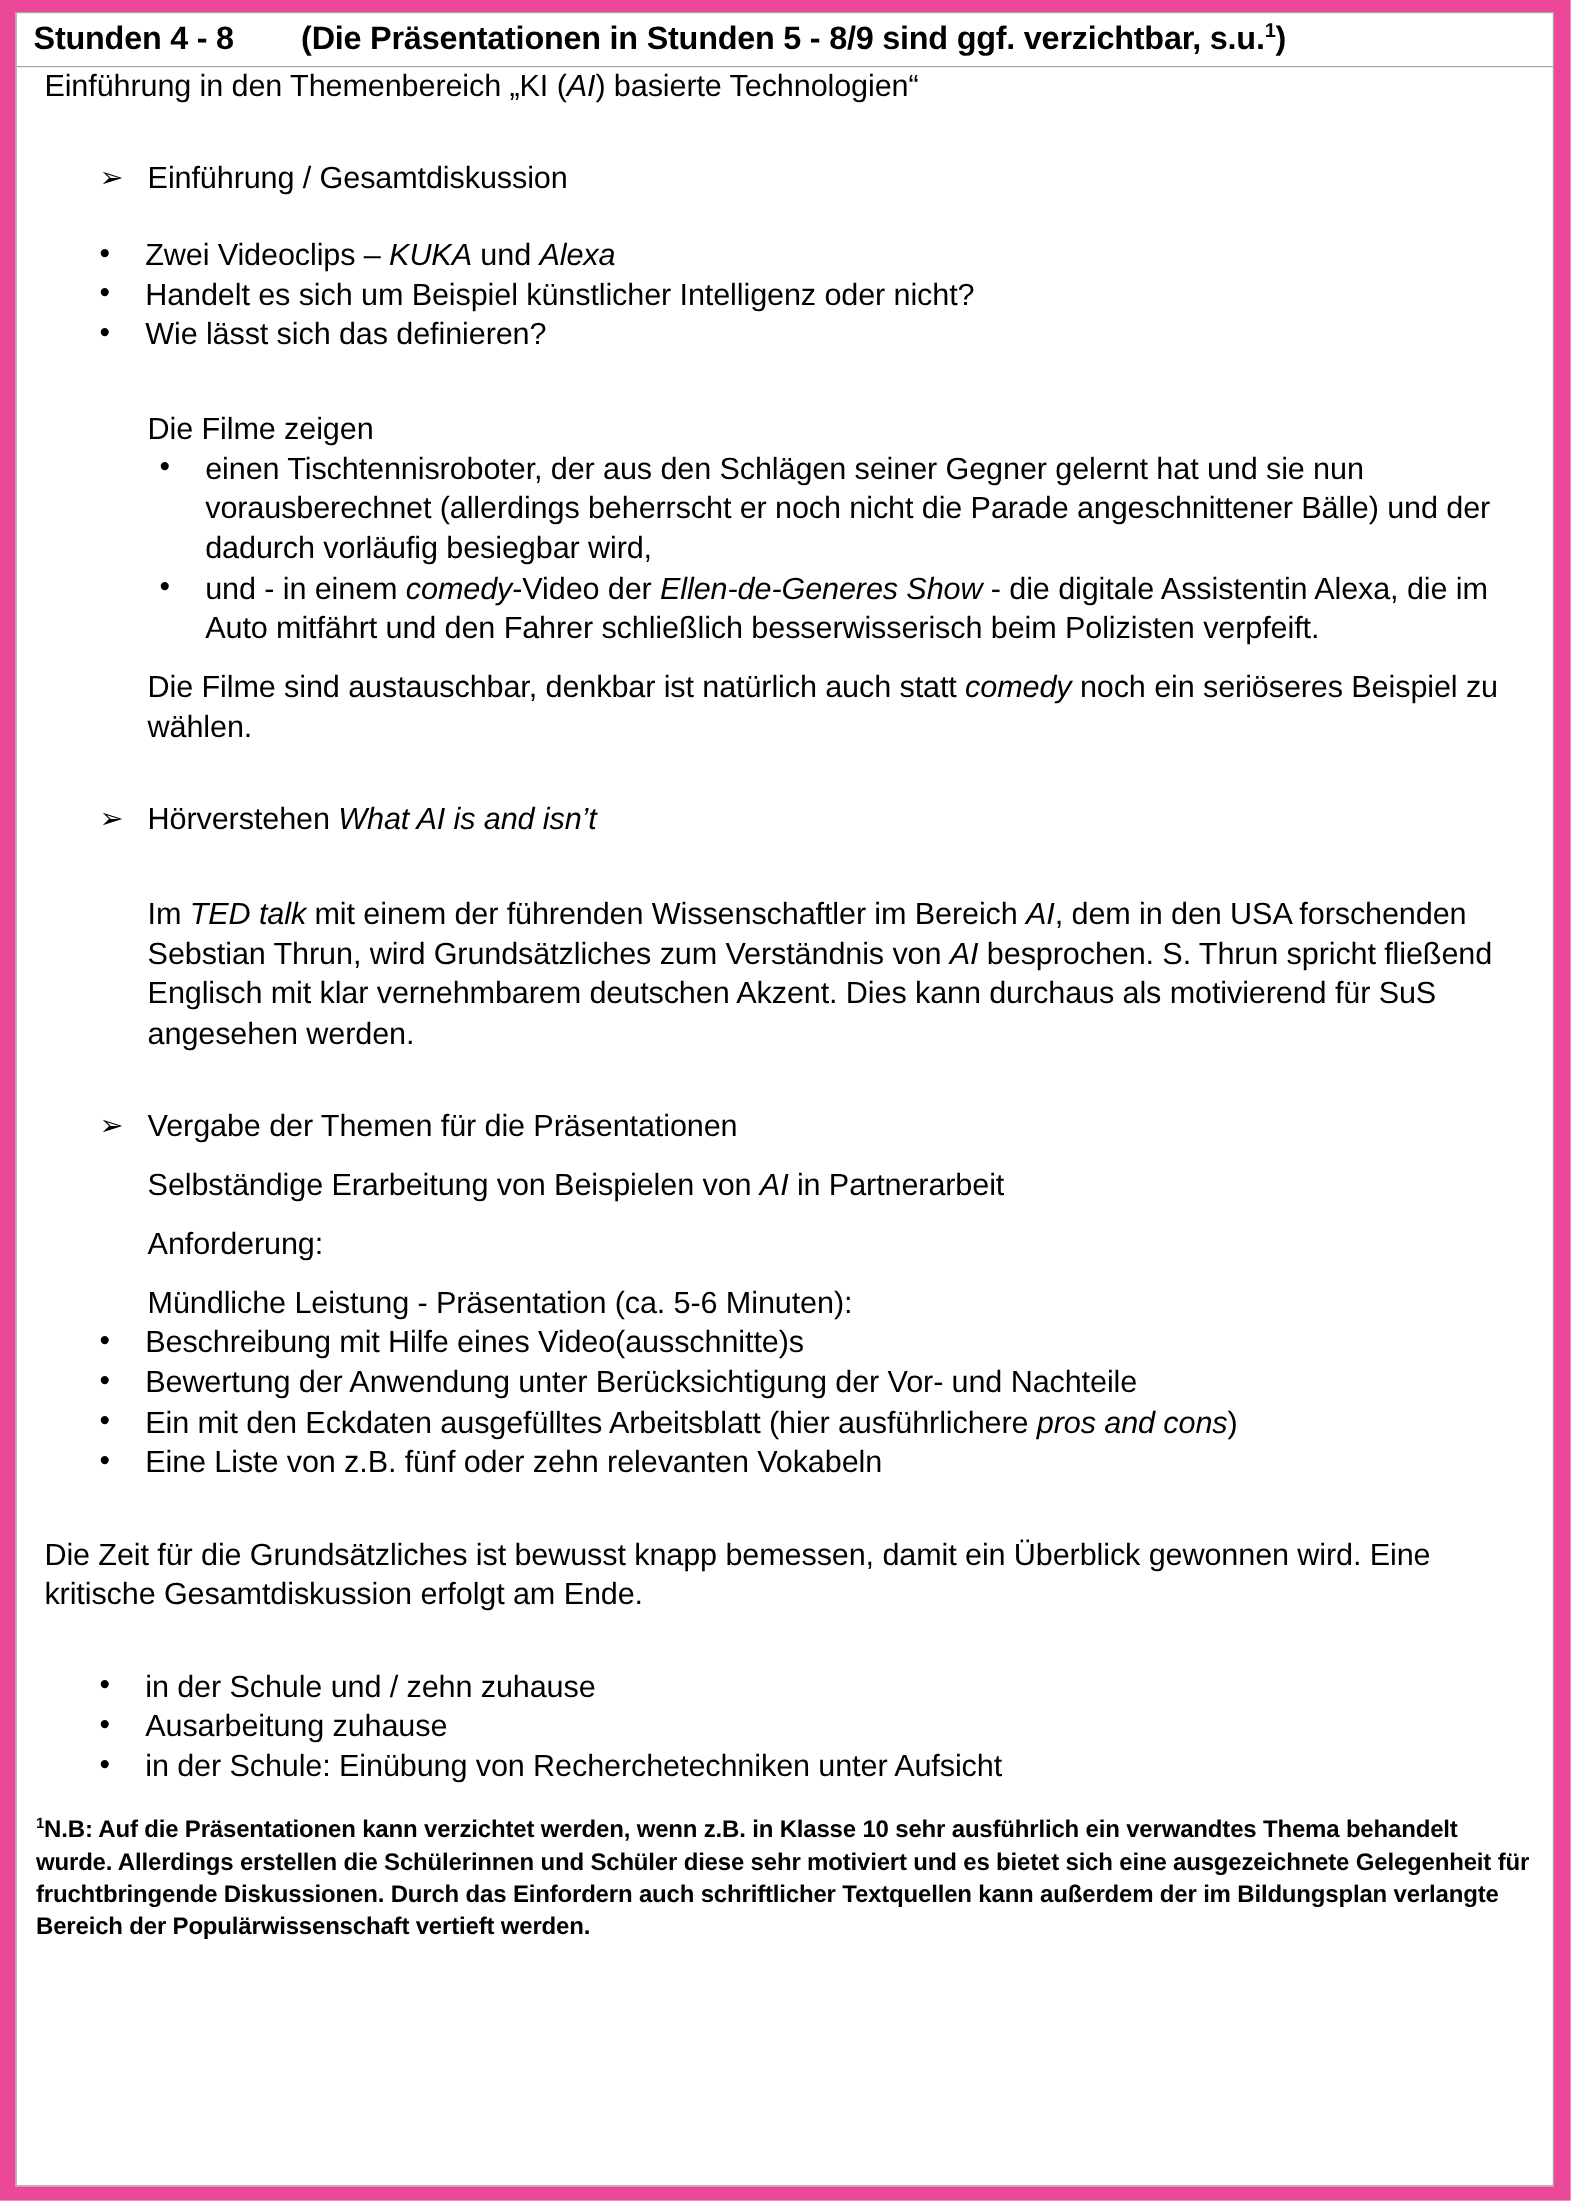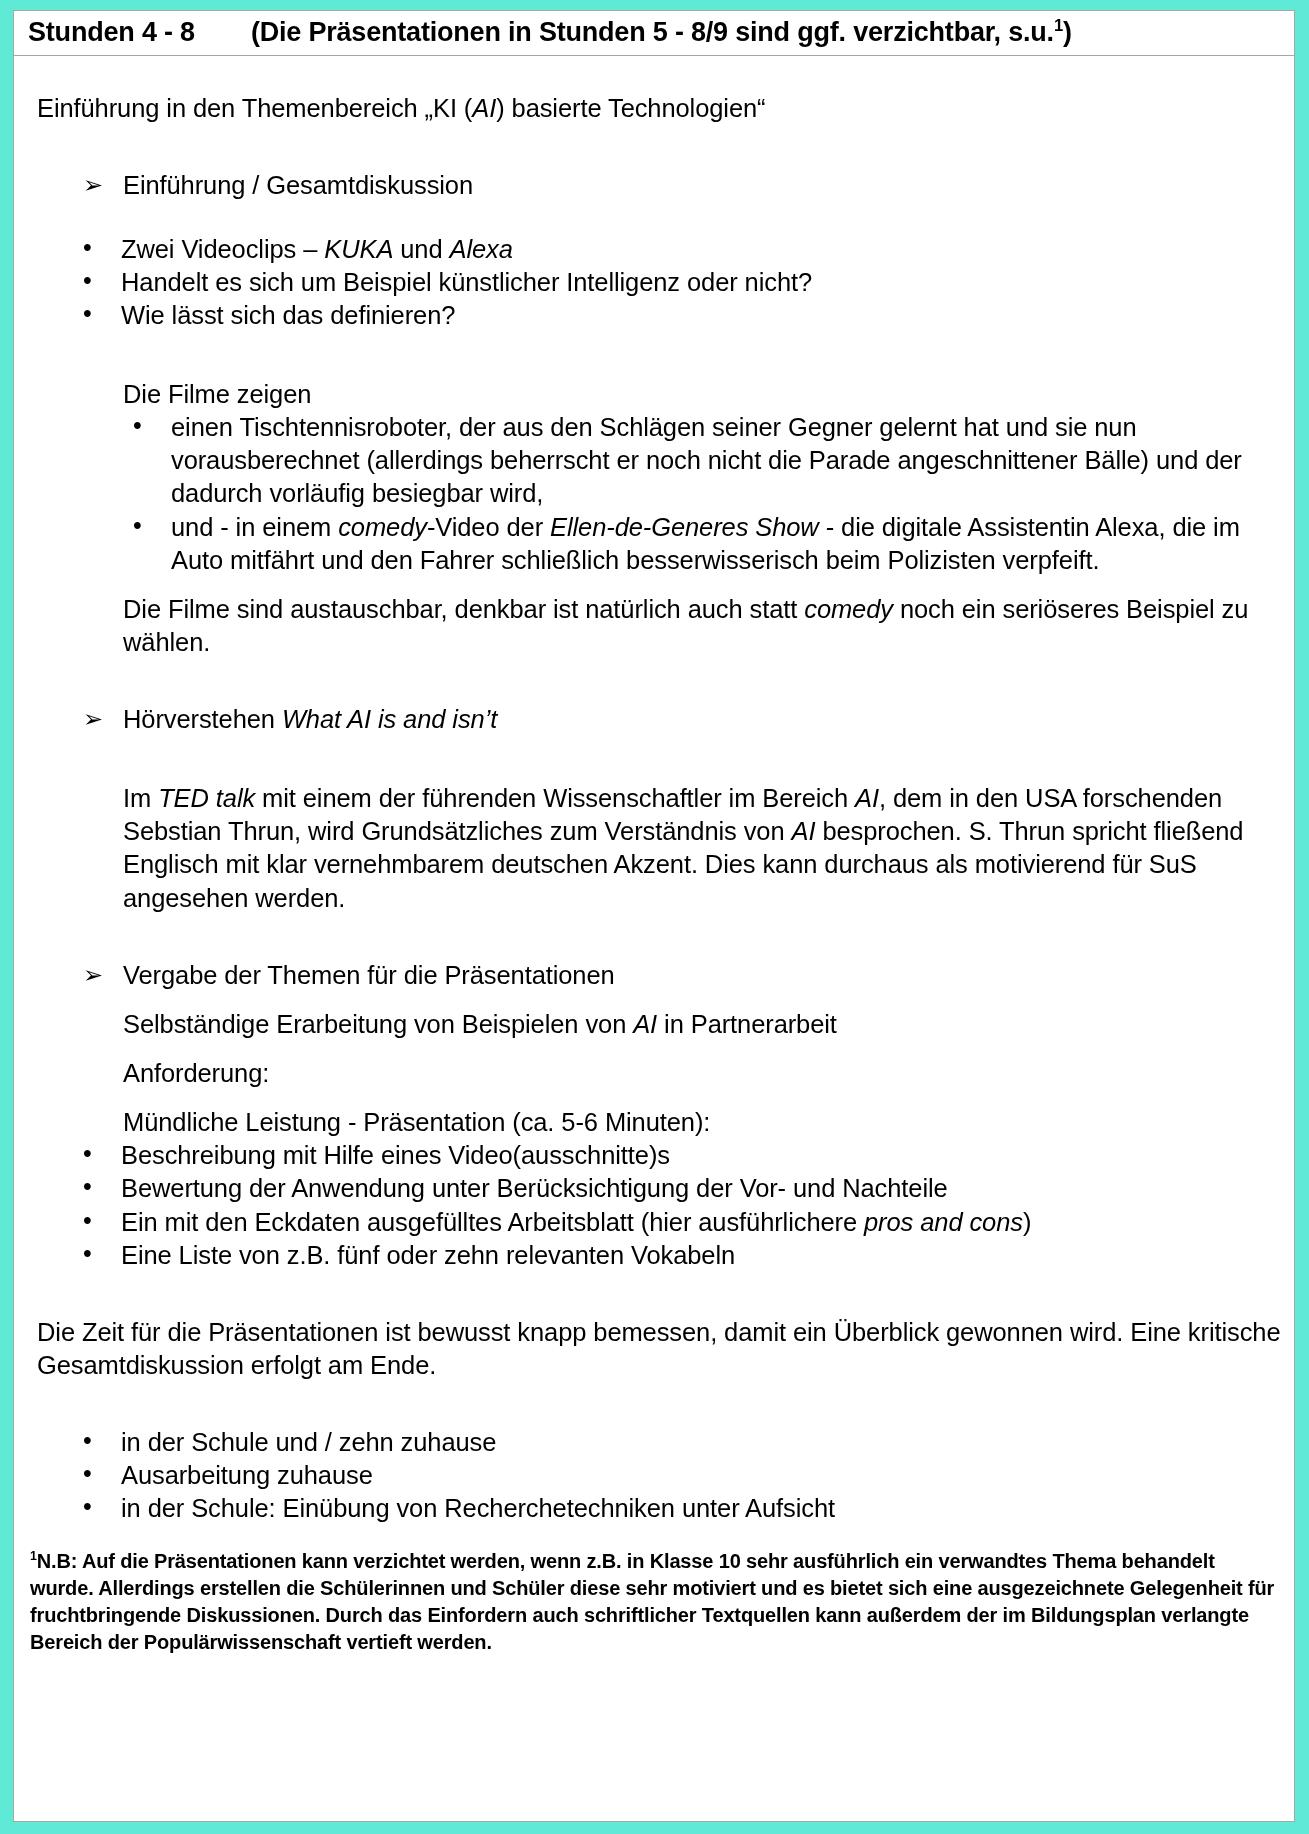--- a/index.html
+++ b/index.html
@@ -9,21 +9,21 @@
   }
   body {
     font-family: "Liberation Sans", sans-serif;
     color: #000000;
   }
   #page {
     position: relative;
     width: 1309px;
     height: 1834px;
     box-sizing: border-box;
-    background: #5eead4;
+    background: #ec4899;
     overflow: hidden;
   }
   
   .frame {
     position: absolute;
     left: 13px;
     top: 10px;
     width: 1282px;
     height: 1812px;
     box-sizing: border-box;
@@ -57,21 +57,20 @@
   
   .para {
     font-size: 25.5px;
     line-height: 1.30;
     letter-spacing: -0.1px;
   }
   .spacer-md { height: 30px; }
   .spacer-lg { height: 44px; }
 
   .intro {
-    margin-top: 36px;
     margin-left: 9px;
   }
 
   
   ul.plain {
     list-style: none;
     margin: 0;
     padding: 0;
   }
   li.row {
@@ -232,21 +231,21 @@
           <span class="txt"><span>Ein mit den Eckdaten ausgefülltes Arbeitsblatt (hier ausführlichere </span><i>pros and cons</i><span>)</span></span>
         </li>
         <li class="row">
           <span class="marker dot">•</span>
           <span class="txt">Eine Liste von z.B. fünf oder zehn relevanten Vokabeln</span>
         </li>
       </ul>
 
       <div class="spacer-lg"></div>
 
-      <div class="para" style="margin-left:9px;">Die Zeit für die Präsentationen ist bewusst knapp bemessen, damit ein Überblick gewonnen wird. Eine kritische Gesamtdiskussion erfolgt am Ende.</div>
+      <div class="para" style="margin-left:9px;">Die Zeit für die Grundsätzliches ist bewusst knapp bemessen, damit ein Überblick gewonnen wird. Eine kritische Gesamtdiskussion erfolgt am Ende.</div>
 
       <div class="spacer-lg"></div>
 
 
       <ul class="plain">
         <li class="row">
           <span class="marker dot">•</span>
           <span class="txt">in der Schule und / zehn zuhause</span>
         </li>
         <li class="row">

